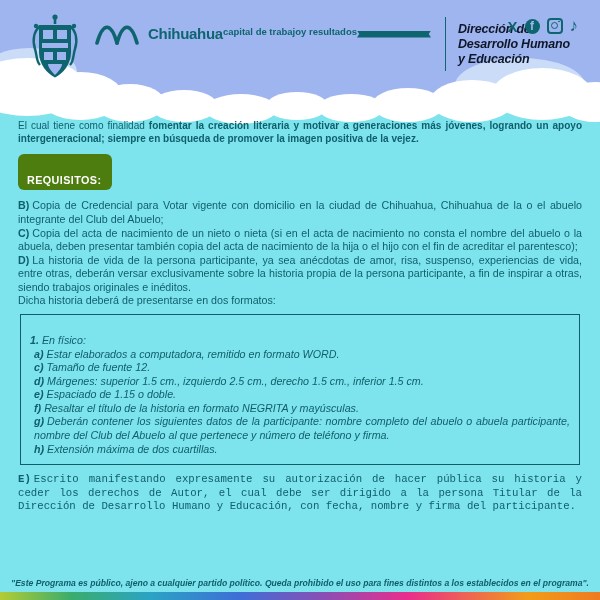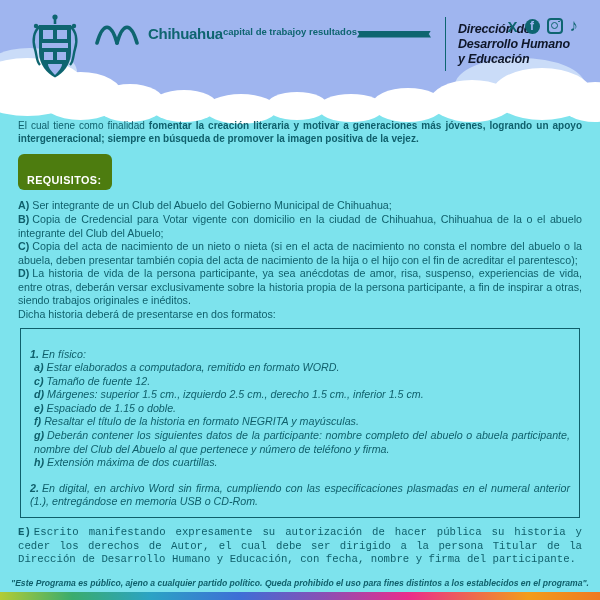--- a/index.html
+++ b/index.html
@@ -124,36 +124,34 @@
         <span class="dot"></span>
       </span>
     <span class="ttikon">♪</span>
   </div>
 
   <div class="content">
     <p class="intro"><span>El cual tiene como finalidad </span><b>fomentar la creación literaria y motivar a generaciones más jóvenes, logrando un apoyo intergeneracional; siempre en búsqueda de promover la imagen positiva de la vejez.</b></p>
 
     <div class="badge">REQUISITOS:</div>
 
-    <p class="req"><span class="lbl">A)</span><span>Ser integrante de un Club del Abuelo del Gobierno Municipal de Chihuahua;</span></p>
     <p class="req"><span class="lbl">B)</span><span>Copia de Credencial para Votar vigente con domicilio en la ciudad de Chihuahua, Chihuahua de la o el abuelo integrante del Club del Abuelo;</span></p>
     <p class="req"><span class="lbl">C)</span><span>Copia del acta de nacimiento de un nieto o nieta (si en el acta de nacimiento no consta el nombre del abuelo o la abuela, deben presentar también copia del acta de nacimiento de la hija o el hijo con el fin de acreditar el parentesco);</span></p>
     <p class="req"><span class="lbl">D)</span><span>La historia de vida de la persona participante, ya sea anécdotas de amor, risa, suspenso, experiencias de vida, entre otras, deberán versar exclusivamente sobre la historia propia de la persona participante, a fin de inspirar a otras, siendo trabajos originales e inéditos.</span></p>
     <p class="plain">Dicha historia deberá de presentarse en dos formatos:</p>
 
     <div class="box">
       <p><span class="lbl">1.</span><span>En físico:</span></p>
       <p class="sub"><span class="lbl">a)</span><span>Estar elaborados a computadora, remitido en formato WORD.</span></p>
       <p class="sub"><span class="lbl">c)</span><span>Tamaño de fuente 12.</span></p>
       <p class="sub"><span class="lbl">d)</span><span>Márgenes: superior 1.5 cm., izquierdo 2.5 cm., derecho 1.5 cm., inferior 1.5 cm.</span></p>
       <p class="sub"><span class="lbl">e)</span><span>Espaciado de 1.15 o doble.</span></p>
       <p class="sub"><span class="lbl">f)</span><span>Resaltar el título de la historia en formato NEGRITA y mayúsculas.</span></p>
       <p class="sub req"><span class="lbl">g)</span><span>Deberán contener los siguientes datos de la participante: nombre completo del abuelo o abuela participante, nombre del Club del Abuelo al que pertenece y número de teléfono y firma.</span></p>
       <p class="sub"><span class="lbl">h)</span><span>Extensión máxima de dos cuartillas.</span></p>
-      <p class="item2"><span class="lbl">2.</span><span>En digital, en archivo Word sin firma, cumpliendo con las especificaciones plasmadas en el numeral anterior (1.), entregándose en memoria USB o CD-Rom.</span></p>
     </div>
 
     <p class="req final"><span class="lbl">E)</span><span>Escrito manifestando expresamente su autorización de hacer pública su historia y ceder los derechos de Autor, el cual debe ser dirigido a la persona Titular de la Dirección de Desarrollo Humano y Educación, con fecha, nombre y firma del participante.</span></p>
   </div>
 
   <div class="disclaimer">"Este Programa es público, ajeno a cualquier partido político. Queda prohibido el uso para fines distintos a los establecidos en el programa".</div>
   <div class="rainbow"></div>
 </div>
 
 </body></html>

